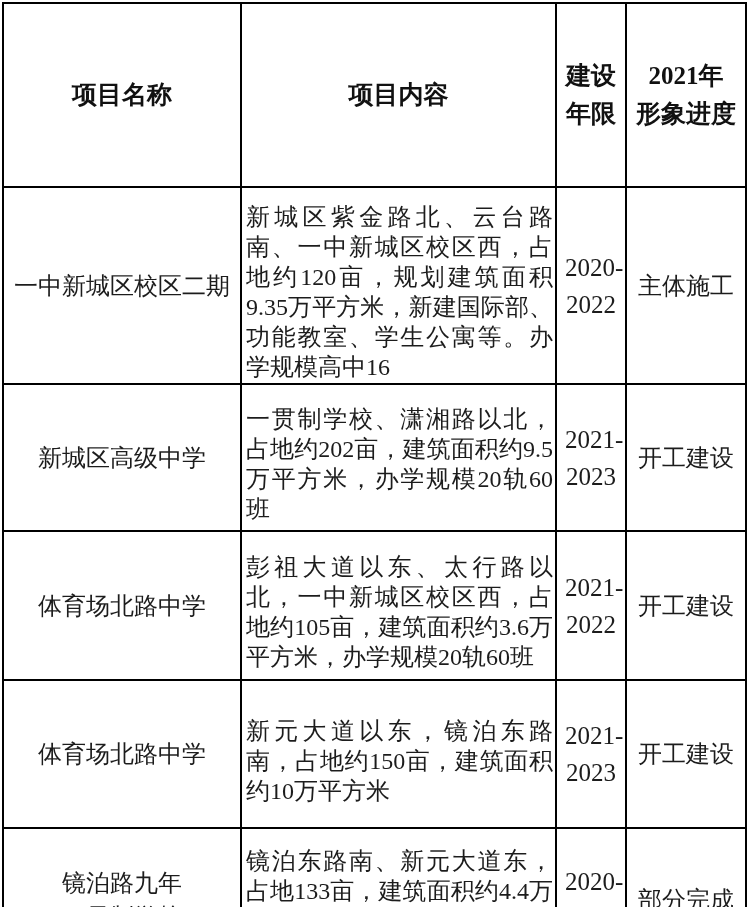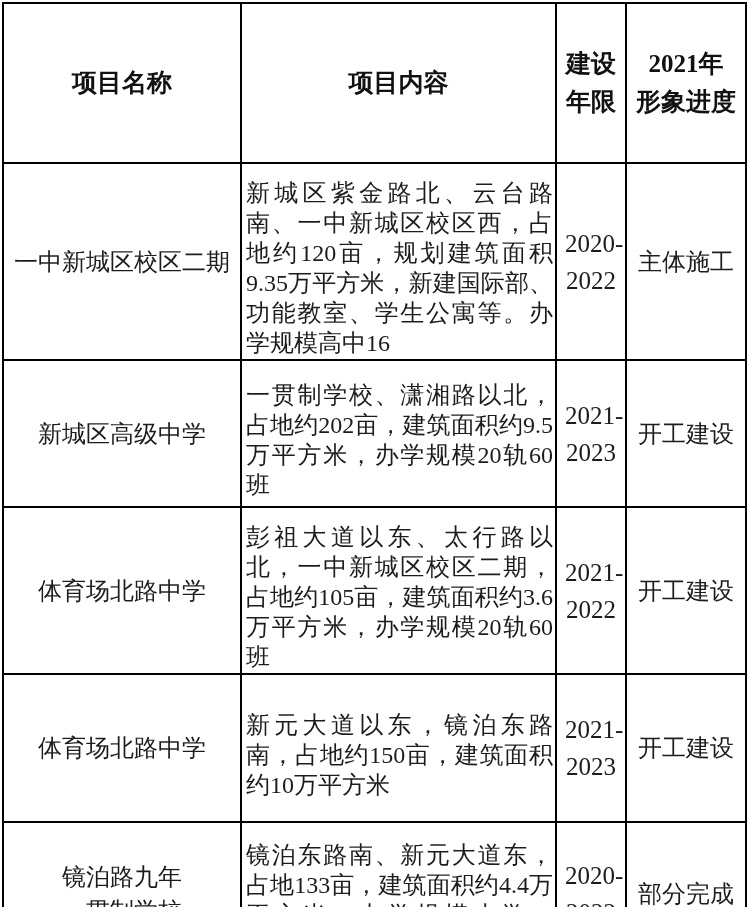--- a/index.html
+++ b/index.html
@@ -32,21 +32,21 @@
     border: 2px solid #000000;
     vertical-align: middle;
     box-sizing: border-box;
     overflow: hidden;
   }
   col.c-name    { width: 238px; }
   col.c-content { width: 315px; }
   col.c-years   { width: 70px;  }
   col.c-prog    { width: 120px; }
 
-  tr.r-header { height: 160px; }
+  tr.r-header { height: 184px; }
   tr.r-0 { height: 151px; }
   tr.r-1 { height: 147px; }
   tr.r-2 { height: 149px; }
   tr.r-3 { height: 148px; }
   tr.r-4 { height: 143px; }
 
   th.hcell {
     font-weight: bold;
     font-size: 25px;
     line-height: 38px;
@@ -112,21 +112,21 @@
       </tr>
       <tr class="r-1">
         <td class="name">新城区高级中学</td>
         <td class="content">一贯制学校、潇湘路以北，占地约202亩，建筑面积约9.5万平方米，办学规模20轨60班</td>
         <td class="years">2021-
 2023</td>
         <td class="progress">开工建设</td>
       </tr>
       <tr class="r-2">
         <td class="name">体育场北路中学</td>
-        <td class="content">彭祖大道以东、太行路以北，一中新城区校区二期，占地约105亩，建筑面积约3.6万平方米，办学规模20轨60班</td>
+        <td class="content">彭祖大道以东、太行路以北，一中新城区校区西，占地约105亩，建筑面积约3.6万平方米，办学规模20轨60班</td>
         <td class="years">2021-
 2022</td>
         <td class="progress">开工建设</td>
       </tr>
       <tr class="r-3">
         <td class="name">体育场北路中学</td>
         <td class="content">新元大道以东，镜泊东路南，占地约150亩，建筑面积约10万平方米</td>
         <td class="years">2021-
 2023</td>
         <td class="progress">开工建设</td>

